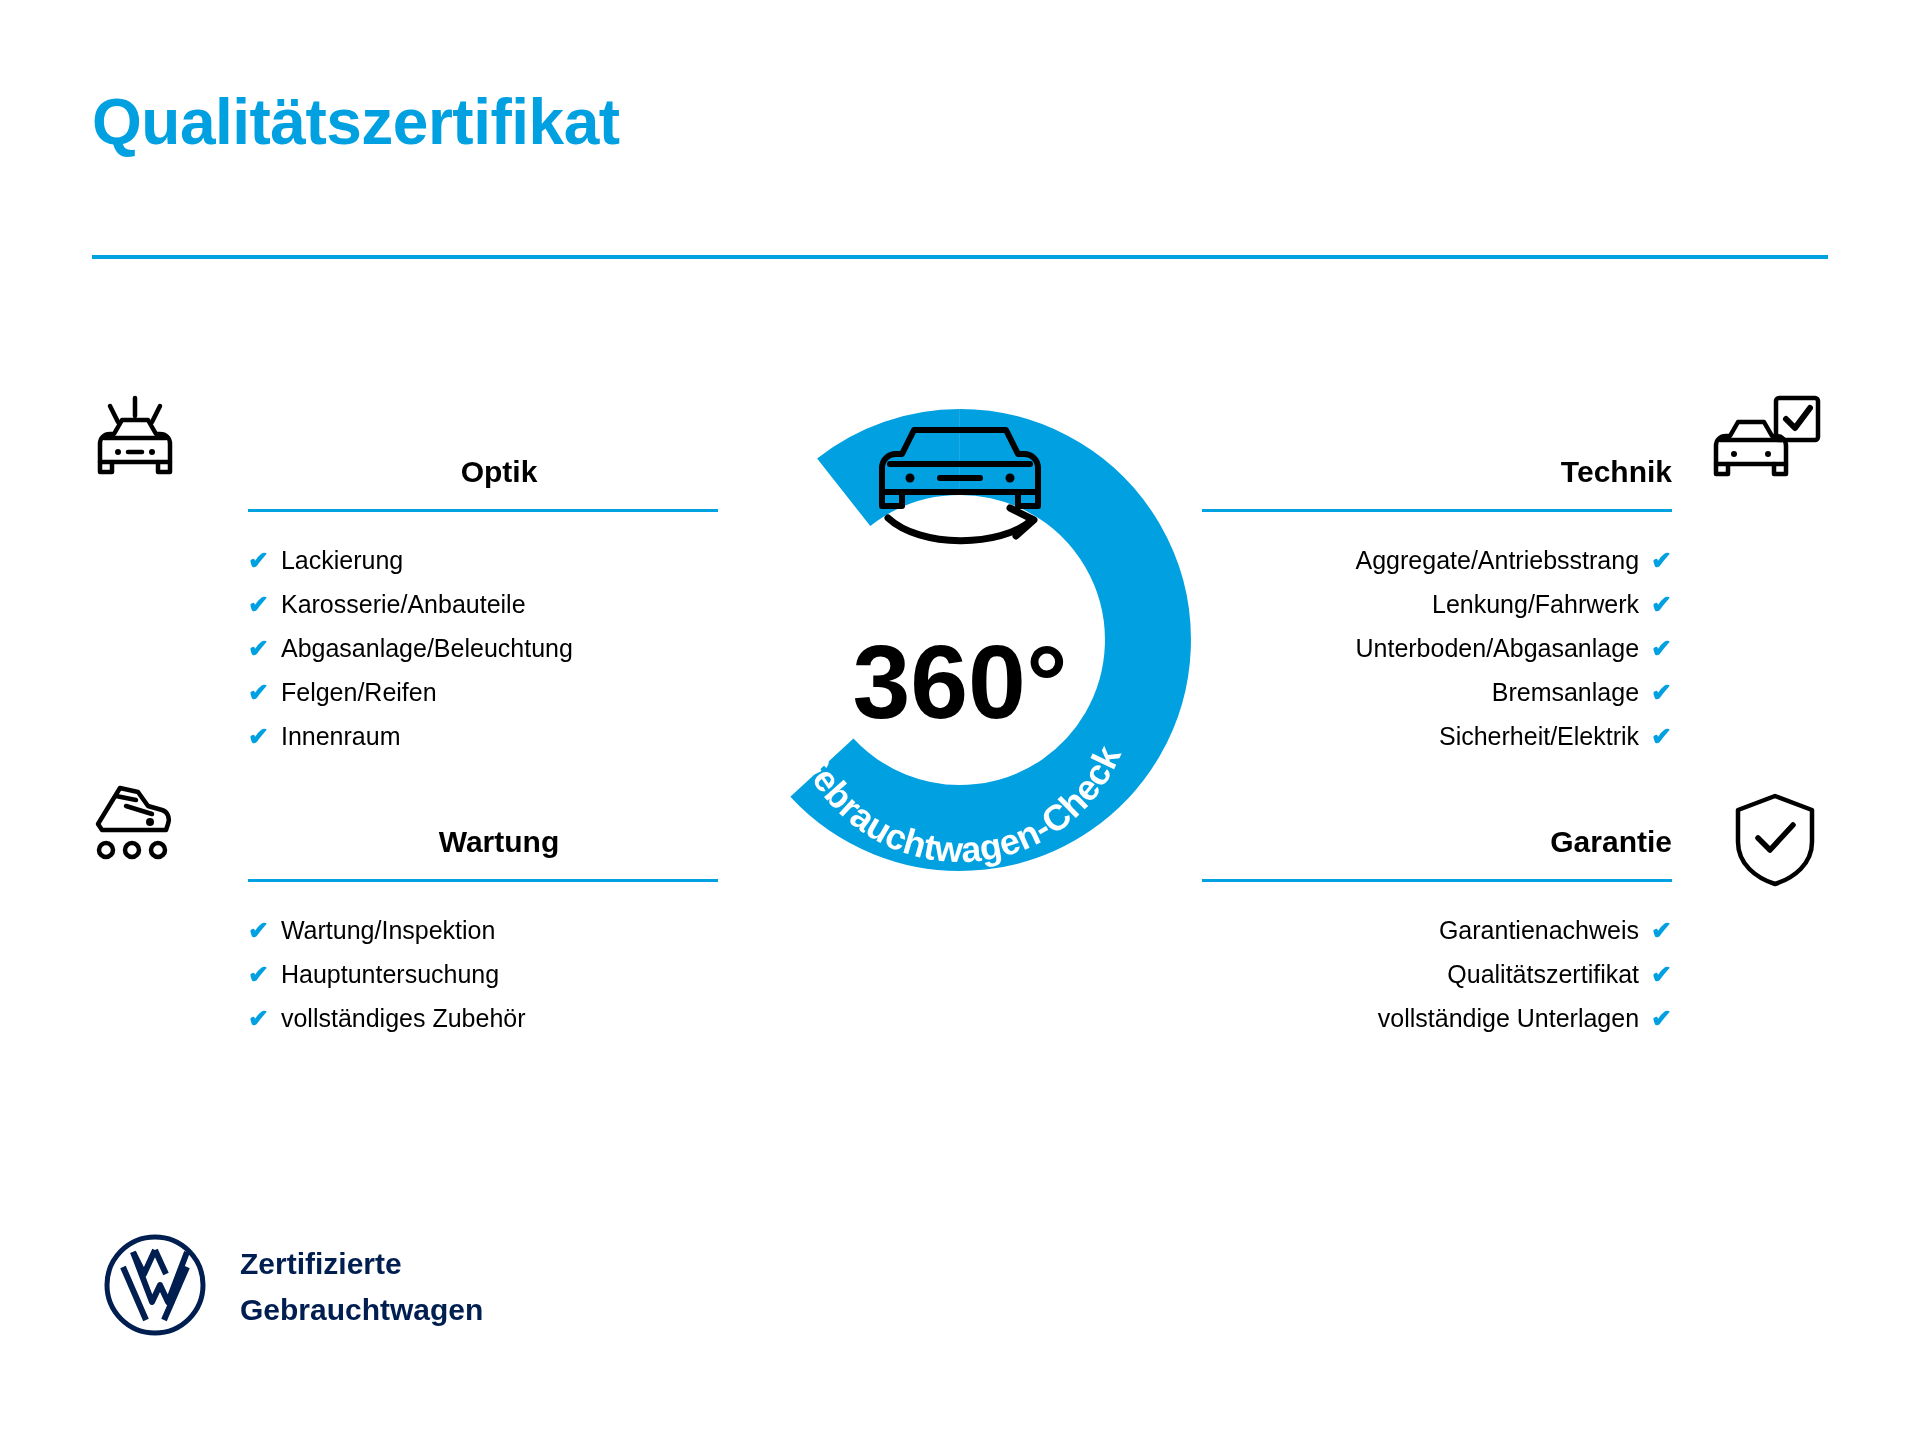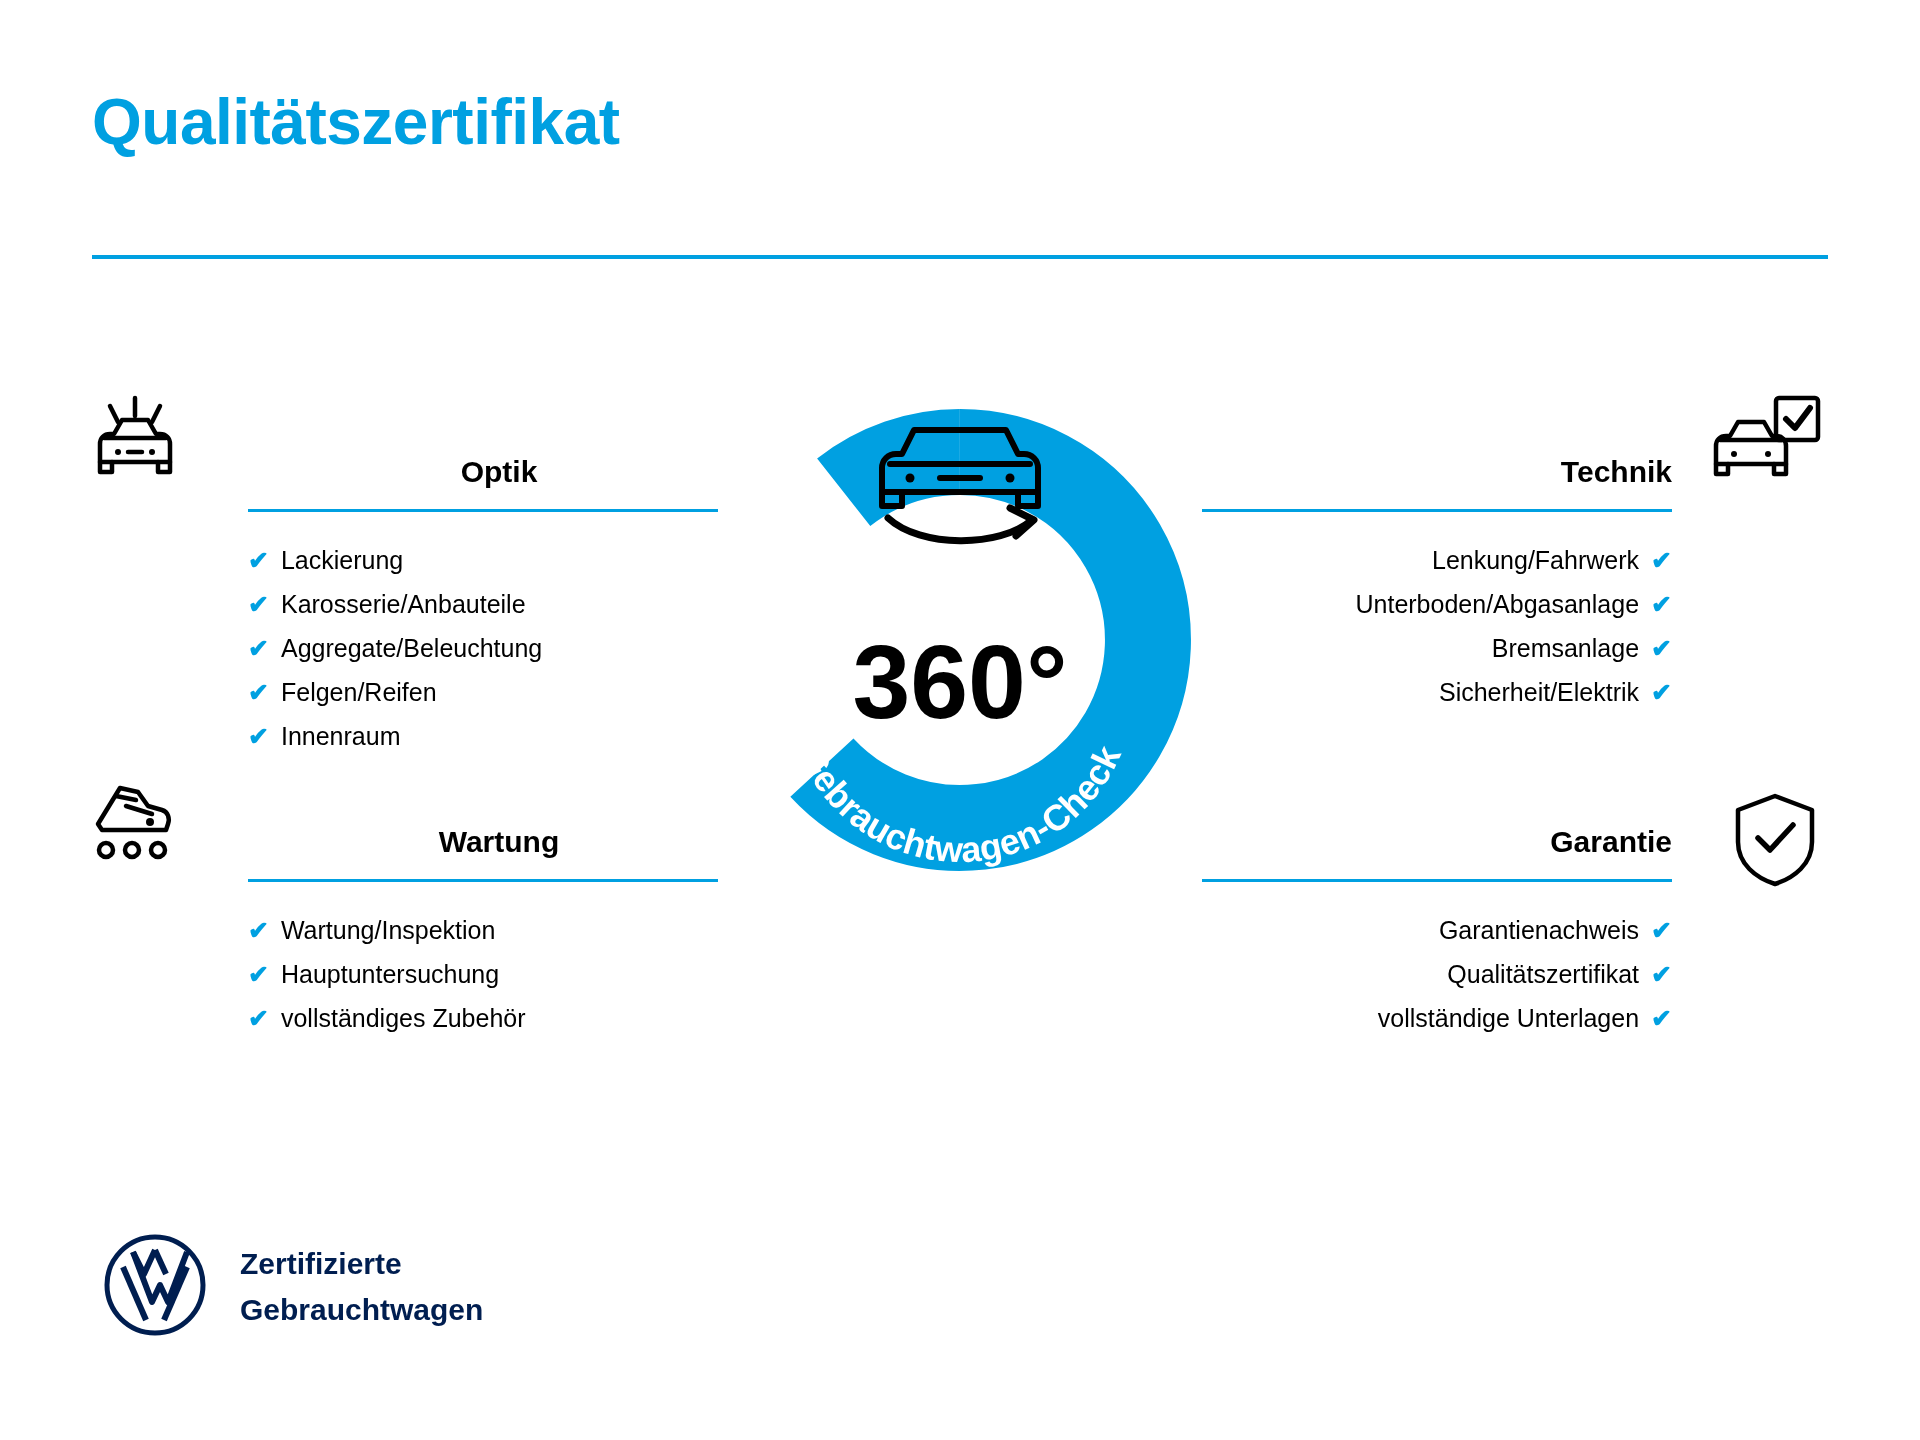--- a/index.html
+++ b/index.html
@@ -232,21 +232,21 @@
   </div>
 
   <div class="block left" id="block-optik">
     <div class="block-head">
       <div class="block-title">Optik</div>
       <div class="block-rule"></div>
     </div>
     <div class="items">
       <div class="item"><span class="check">✔</span><span>Lackierung</span></div>
       <div class="item"><span class="check">✔</span><span>Karosserie/Anbauteile</span></div>
-      <div class="item"><span class="check">✔</span><span>Aggregate/Beleuchtung</span></div>
+      <div class="item"><span class="check">✔</span><span>Abgasanlage/Beleuchtung</span></div>
       <div class="item"><span class="check">✔</span><span>Felgen/Reifen</span></div>
       <div class="item"><span class="check">✔</span><span>Innenraum</span></div>
     </div>
   </div>
 
   <div class="block left" id="block-wartung">
     <div class="block-head">
       <div class="block-title">Wartung</div>
       <div class="block-rule"></div>
     </div>
@@ -256,20 +256,21 @@
       <div class="item"><span class="check">✔</span><span>vollständiges Zubehör</span></div>
     </div>
   </div>
 
   <div class="block right" id="block-technik">
     <div class="block-head">
       <div class="block-title">Technik</div>
       <div class="block-rule"></div>
     </div>
     <div class="items">
+      <div class="item"><span>Aggregate/Antriebsstrang</span><span class="check">✔</span></div>
       <div class="item"><span>Lenkung/Fahrwerk</span><span class="check">✔</span></div>
       <div class="item"><span>Unterboden/Abgasanlage</span><span class="check">✔</span></div>
       <div class="item"><span>Bremsanlage</span><span class="check">✔</span></div>
       <div class="item"><span>Sicherheit/Elektrik</span><span class="check">✔</span></div>
     </div>
   </div>
 
   <div class="block right" id="block-garantie">
     <div class="block-head">
       <div class="block-title">Garantie</div>

